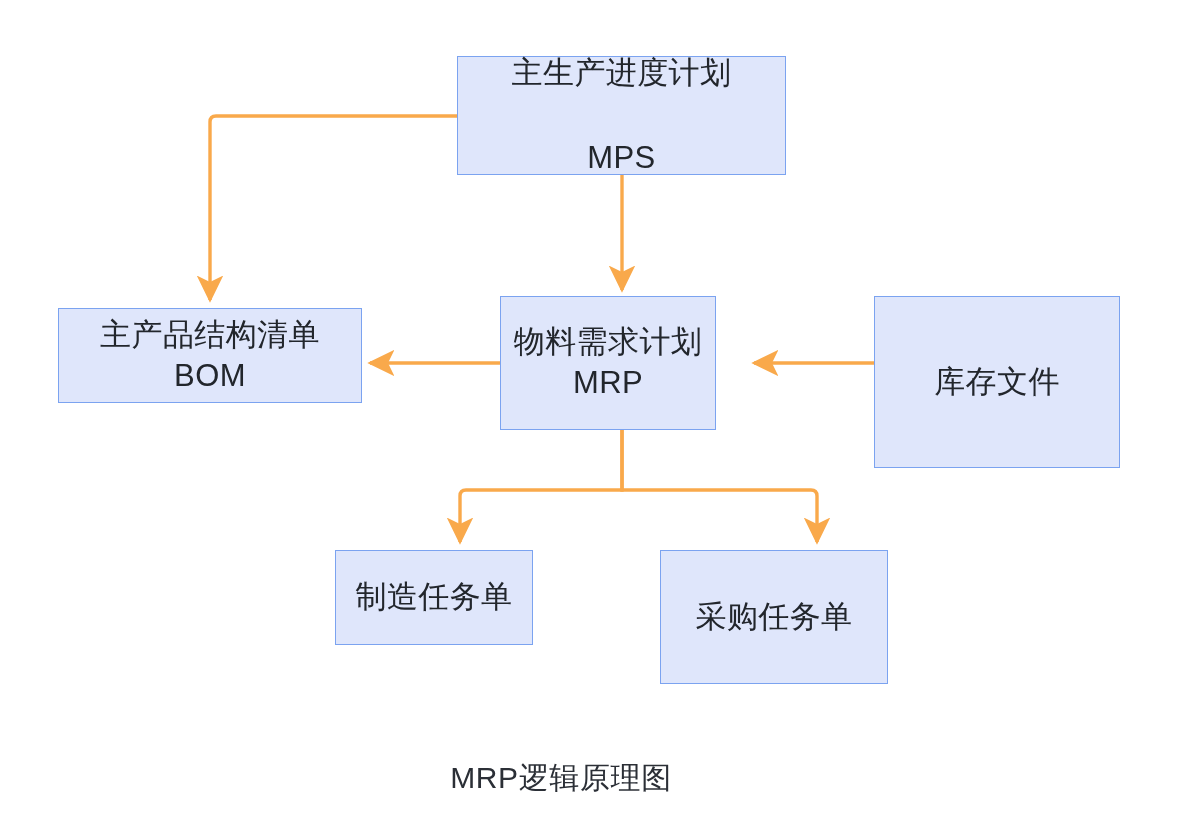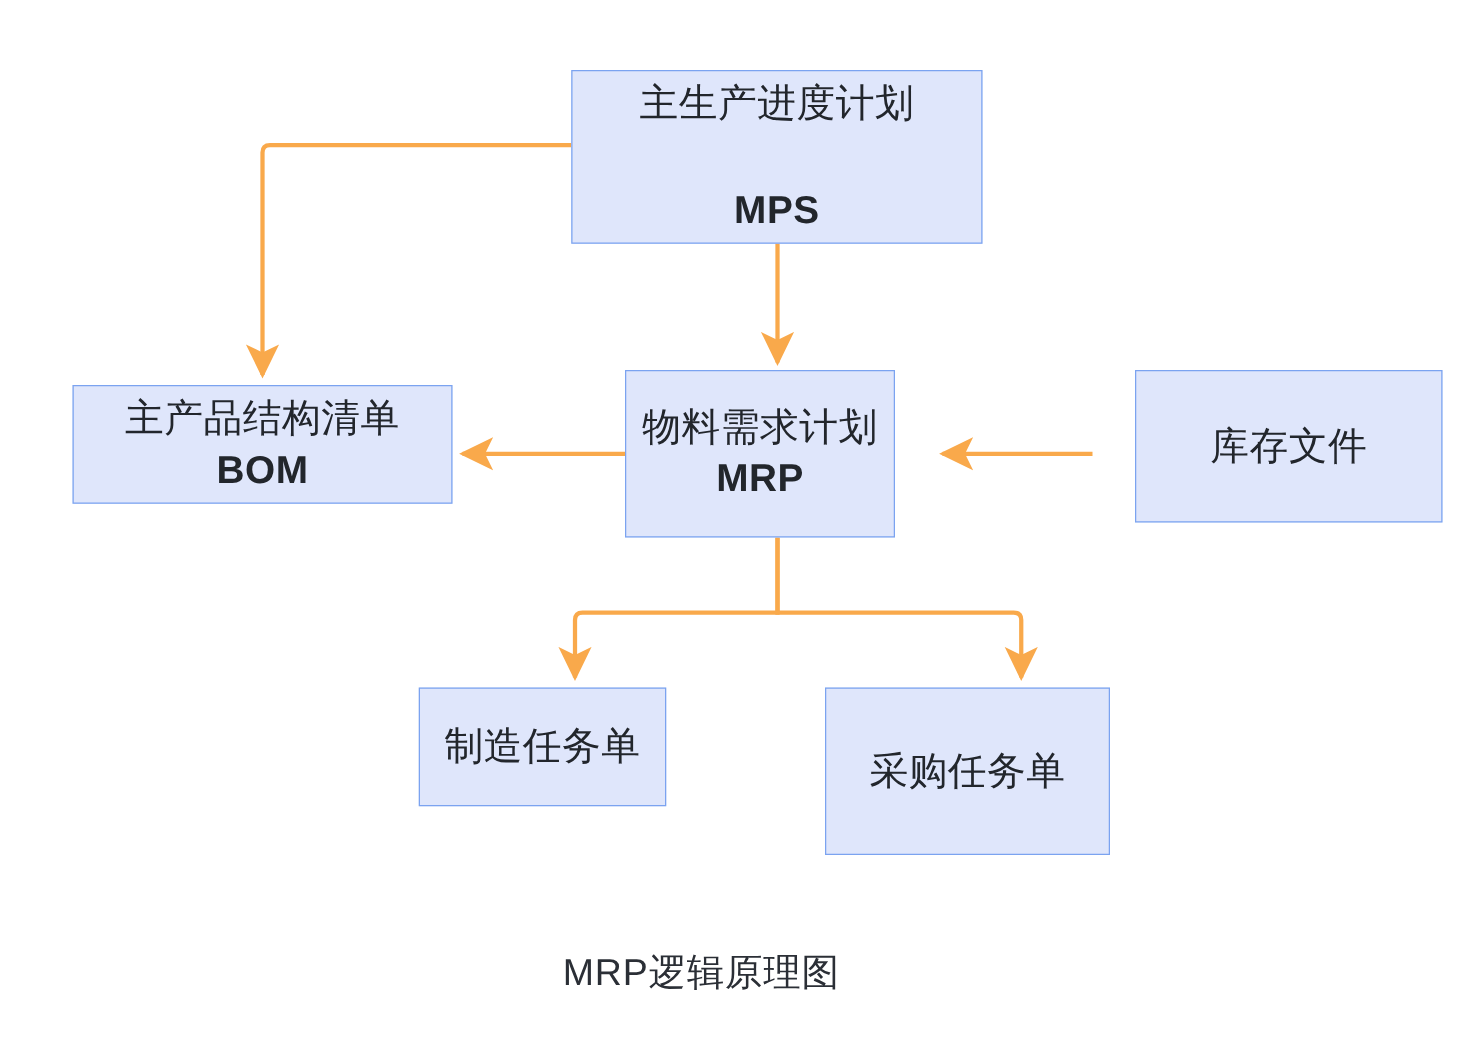--- a/index.html
+++ b/index.html
@@ -39,36 +39,35 @@
     align-items: center;
     justify-content: center;
     color: #22262c;
     font-size: 31px;
     line-height: 1.32;
     text-align: center;
     letter-spacing: 0.4px;
   }
   .node .line2 {
     display: block;
-    font-weight: bold;
   }
   .caption {
     position: absolute;
     left: 0;
     width: 1122px;
     text-align: center;
     font-size: 30px;
     color: #2b2f36;
     letter-spacing: 0.6px;
   }
   
-  #node-mps       { left: 457px; top: 56px;  width: 329px; height: 139px; gap: 44px; }
+  #node-mps       { left: 457px; top: 56px;  width: 329px; height: 119px; gap: 44px; }
   #node-bom       { left: 58px;  top: 308px; width: 304px; height: 95px; }
   #node-mrp       { left: 500px; top: 296px; width: 216px; height: 134px; }
-  #node-inventory { left: 908px; top: 296px; width: 246px; height: 122px; }
+  #node-inventory { left: 874px; top: 296px; width: 246px; height: 172px; }
   #node-manu      { left: 335px; top: 550px; width: 198px; height: 95px; }
   #node-purchase  { left: 660px; top: 550px; width: 228px; height: 134px; }
   #diagram-caption{ top: 758px; }
 </style>
 </head>
 <body>
 
 <div id="diagram-canvas">
 
   <svg class="edge-layer" viewBox="0 0 1178 832" width="1178" height="832" xmlns="http://www.w3.org/2000/svg">

